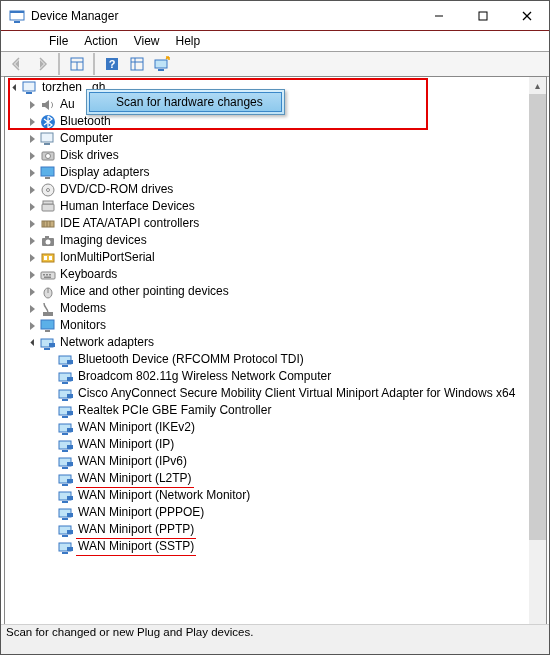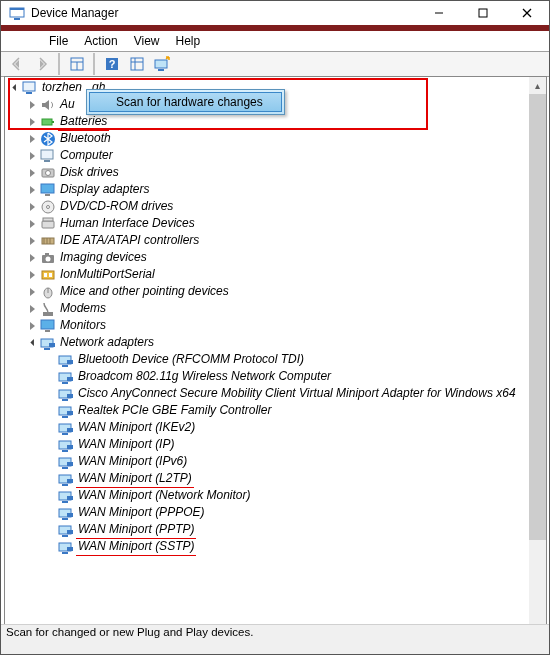--- a/index.html
+++ b/index.html
@@ -16,21 +16,21 @@
     overflow: hidden;
     position: relative;
   }
   
   .titlebar {
     height: 30px;
     display: flex;
     align-items: center;
     padding: 0 0 0 8px;
     background: #fff;
-    border-bottom: 6px solid #7f1d1d;
+    border-bottom: 1px solid #7f1d1d;
   }
   .titlebar .icon { width:16px; height:16px; display:flex; align-items:center; justify-content:center; margin-right:6px;}
   .titlebar .title { flex: 1; font-size: 12px; }
   .winbtn {
     width: 44px; height: 29px;
     display: flex; align-items: center; justify-content: center;
     font-family: "Segoe UI Symbol", sans-serif;
   }
   
   .menubar {
@@ -67,21 +67,21 @@
     position:relative;
     overflow:hidden;
     background:#fff;
   }
   .tree {
     padding: 2px 0 2px 2px;
     line-height: 17px;
     white-space: nowrap;
     overflow:hidden;
   }
-  .row { display:flex; align-items:center; height:17px;font-style:italic;}
+  .row { display:flex; align-items:center; height:17px;}
   .exp { width:15px; height:15px; display:flex; align-items:center; justify-content:center; color:#555; font-size:10px;}
   .exp.exp-open::before { content:""; display:block; border-left:5px solid #404040; border-top:5px solid transparent; transform:rotate(45deg) translate(1px,-1px);}
   .exp.exp-closed::before { content:""; display:block; width:0;height:0; border-left:5px solid #888; border-top:4px solid transparent; border-bottom:4px solid transparent;}
   .nodeicon { width:16px; height:16px; display:flex; align-items:center; justify-content:center; margin-right:2px;}
   .nodeicon svg { width:16px; height:16px;}
   .label { padding: 0 2px; }
   .indent1 { padding-left: 18px;}
   .indent2 { padding-left: 51px;}
   
   .scrollbar {
@@ -226,30 +226,20 @@
       <span class="exp exp-closed"></span>
       <span class="nodeicon">
           <svg viewBox="0 0 16 16">
             <path d="M2 6h3l4-3v10l-4-3H2z" fill="#888"></path>
             <path d="M11 5c2 1 2 5 0 6" fill="none" stroke="#888"></path>
           </svg>
         </span>
       <span class="label">Au</span>
     </div>
 
-    <div class="row indent1">
-      <span class="exp exp-closed"></span>
-      <span class="nodeicon">
-          <svg viewBox="0 0 16 16">
-            <rect x="2" y="5" width="10" height="6" fill="#6c6" stroke="#393"></rect>
-            <rect x="12" y="7" width="2" height="2" fill="#393"></rect>
-          </svg>
-        </span>
-      <span class="label underline-red">Batteries</span>
-    </div>
 
     <div class="row indent1">
       <span class="exp exp-closed"></span>
       <span class="nodeicon">
           <svg viewBox="0 0 16 16">
             <circle cx="8" cy="8" r="7" fill="#2b7bd6"></circle>
             <path d="M8 2v12l4-3-8-6m0 6l8-6-4-3" fill="none" stroke="#fff" stroke-width="1.2"></path>
           </svg>
         </span>
       <span class="label">Bluetooth</span>
@@ -340,20 +330,33 @@
       <span class="nodeicon">
           <svg viewBox="0 0 16 16">
             <rect x="2" y="4" width="12" height="8" fill="#f0c040" stroke="#b08020"></rect>
             <rect x="4" y="6" width="3" height="4" fill="#fff"></rect>
             <rect x="9" y="6" width="3" height="4" fill="#fff"></rect>
           </svg>
         </span>
       <span class="label">IonMultiPortSerial</span>
     </div>
 
+    <div class="row indent1">
+      <span class="exp exp-closed"></span>
+      <span class="nodeicon">
+          <svg viewBox="0 0 16 16">
+            <rect x="1" y="5" width="14" height="7" rx="1" fill="#ddd" stroke="#888"></rect>
+            <rect x="3" y="7" width="2" height="1.5" fill="#888"></rect>
+            <rect x="6" y="7" width="2" height="1.5" fill="#888"></rect>
+            <rect x="9" y="7" width="2" height="1.5" fill="#888"></rect>
+            <rect x="4" y="9.5" width="7" height="1.5" fill="#888"></rect>
+          </svg>
+        </span>
+      <span class="label">Keyboards</span>
+    </div>
 
     <div class="row indent1">
       <span class="exp exp-closed"></span>
       <span class="nodeicon">
           <svg viewBox="0 0 16 16">
             <ellipse cx="8" cy="9" rx="4" ry="5" fill="#ddd" stroke="#888"></ellipse>
             <line x1="8" y1="4" x2="8" y2="9" stroke="#888"></line>
           </svg>
         </span>
       <span class="label">Mice and other pointing devices</span>

